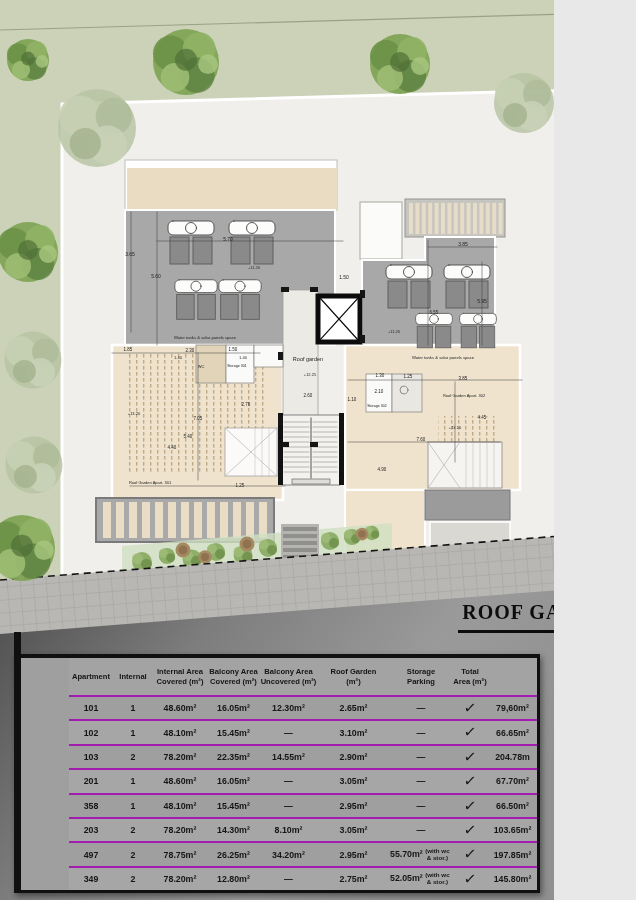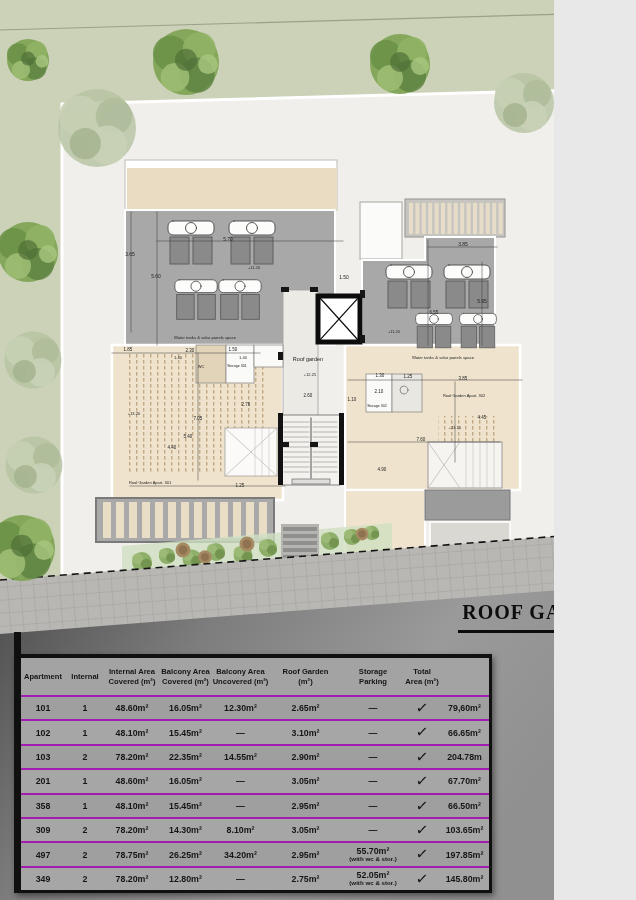--- a/index.html
+++ b/index.html
@@ -10,30 +10,30 @@
   .plan-title{position:absolute;left:430px;top:601px;width:192px;text-align:right;
     font-family:"Liberation Serif",serif;font-weight:bold;font-size:20px;
     letter-spacing:1px;color:#0d0d0d;}
   .title-underline{position:absolute;left:458px;top:630px;width:170px;height:3px;background:#0d0d0d;}
   .title-vline{position:absolute;left:625px;top:582px;width:3px;height:70px;background:#0d0d0d;}
   
   .tbl-stub{position:absolute;left:14px;top:632px;width:7px;height:26px;background:#101010;}
   .tbl{position:absolute;left:14px;top:654px;
        border-left:7px solid #101010;border-top:4px solid #101010;
        border-right:3px solid #101010;border-bottom:3px solid #101010;
-       background:#9f9f9f;box-shadow:2px 3px 6px rgba(0,0,0,.45);}
+       background:#9f9f9f;box-shadow:2px 3px 6px rgba(0,0,0,.45);padding-left:48px;}
   .tbl-header,.tbl-row{display:grid;grid-template-columns:44px 40px 54px 53px 57px 73px 62px 36px 49px;}
   .tbl-header{height:37px;background:#a3a3a3;}
   .tbl-row{height:22.4px;background:#9f9f9f;border-top:2px solid #a21caf;}
   .tbl-row:nth-child(even){background:#a6a6a6;}
   .th{display:flex;align-items:center;justify-content:center;text-align:center;
       font-size:7.6px;font-weight:bold;line-height:1.25;color:#151515;white-space:pre-line;}
   .td{display:flex;align-items:center;justify-content:center;text-align:center;
       font-size:8.8px;font-weight:bold;color:#161616;}
-  .td.rg-cell{flex-direction:column;line-height:1.05;}
+  .td.rg-cell{flex-direction:row;line-height:1.05;}
   .rg-note{font-size:6.2px;font-weight:bold;}
   .td.check{font-size:15px;font-family:"DejaVu Sans",sans-serif;transform:rotate(6deg);}
   
   text{font-family:"Liberation Sans",sans-serif;fill:#242424;}
   #plan-labels text{text-anchor:middle;}
 </style>
 </head>
 <body>
 
 <div id="stage">
@@ -374,21 +374,21 @@
           <div class="td">1</div>
           <div class="td">48.10m²</div>
           <div class="td">15.45m²</div>
           <div class="td">—</div>
           <div class="td">2.95m²</div>
           <div class="td">—</div>
           <div class="td check">✓</div>
           <div class="td">66.50m²</div>
         </div>
         <div class="tbl-row">
-          <div class="td">309</div>
+          <div class="td">203</div>
           <div class="td">2</div>
           <div class="td">78.20m²</div>
           <div class="td">14.30m²</div>
           <div class="td">8.10m²</div>
           <div class="td">3.05m²</div>
           <div class="td">—</div>
           <div class="td check">✓</div>
           <div class="td">103.65m²</div>
         </div>
         <div class="tbl-row">

